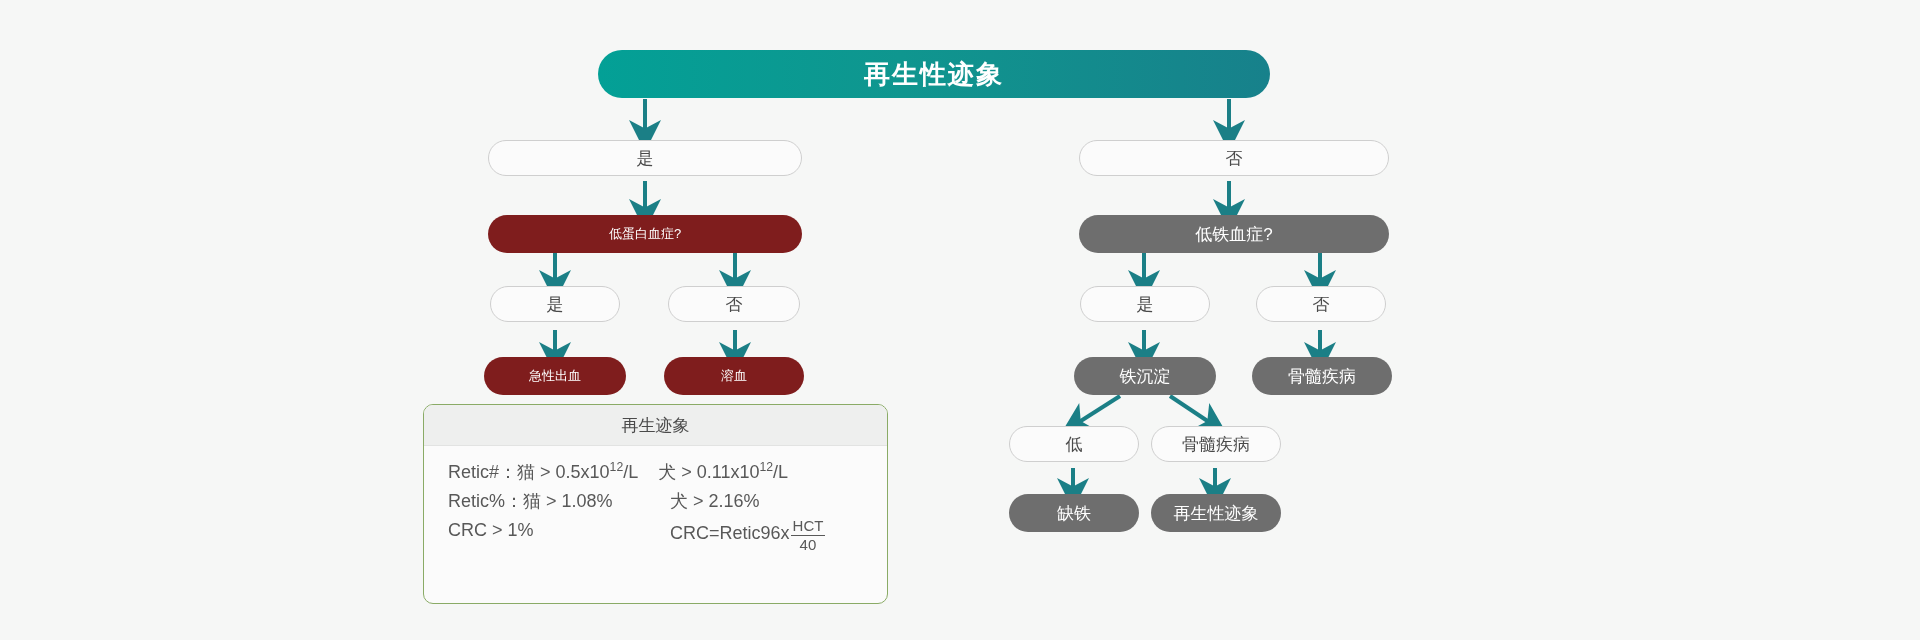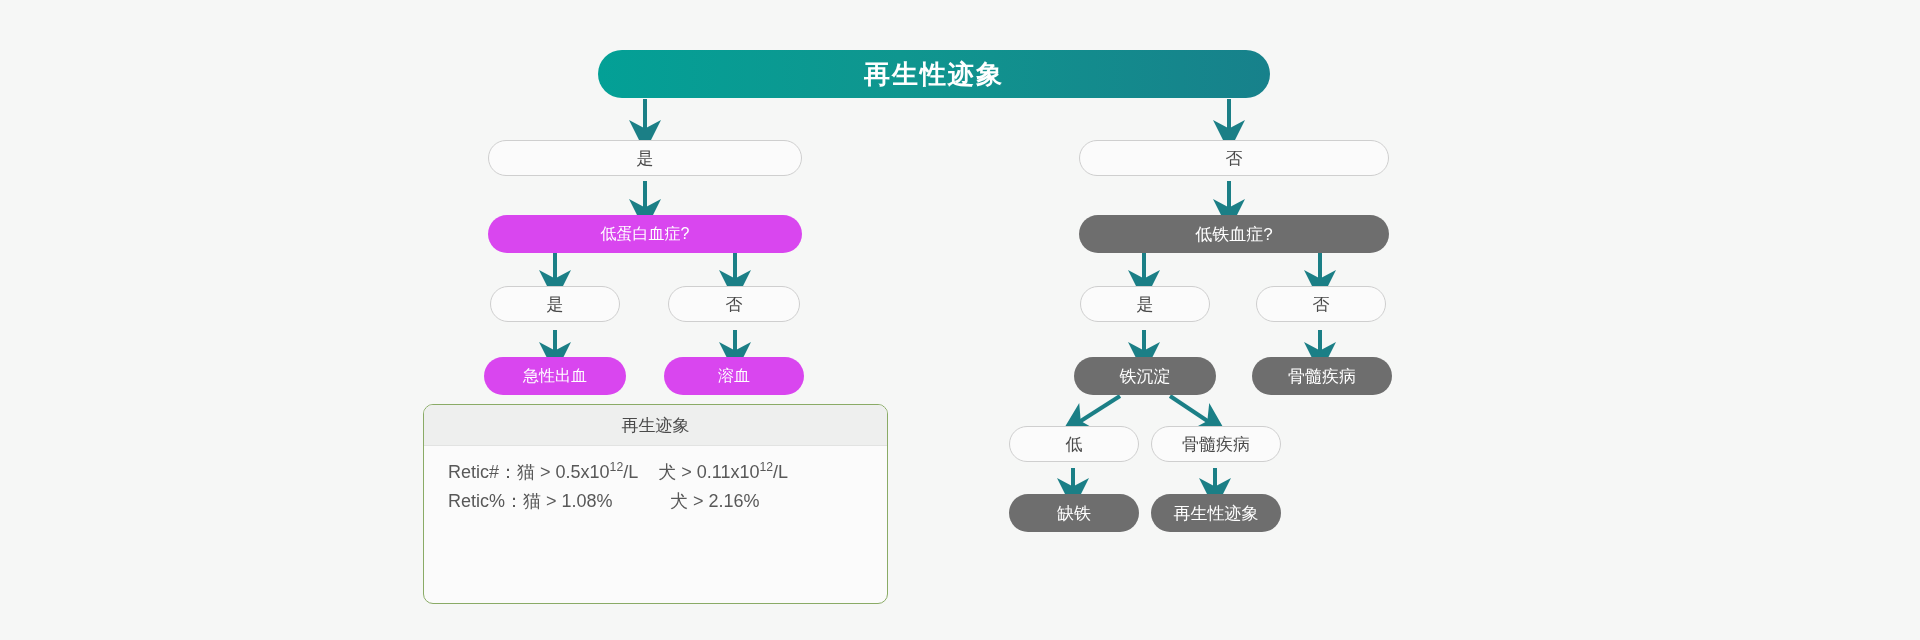--- a/index.html
+++ b/index.html
@@ -52,24 +52,24 @@
   .pill {
     background: #fbfbfb;
     border: 1.6px solid #cfcfcf;
     border-radius: 20px;
     color: #4a4a4a;
     font-size: 17px;
     height: 36px;
   }
   
   .green {
-    background: #d946ef;
+    background: #7f1d1d;
     color: #ffffff;
     border-radius: 20px;
-    font-size: 16px;
+    font-size: 13px;
     height: 38px;
   }
   
   .gray {
     background: #6e6e6e;
     color: #ffffff;
     border-radius: 20px;
     font-size: 17px;
     height: 38px;
   }
@@ -207,17 +207,24 @@
     <div class="infobox-header">再生迹象</div>
     <div class="infobox-body">
 
       <span class="info-line"><span>Retic#：猫 &gt; 0.5x10</span><sup class="exp">12</sup><span>/L</span>&nbsp;&nbsp;&nbsp;&nbsp;<span>犬 &gt; 0.11x10</span><sup class="exp">12</sup><span>/L</span></span>
 
       <div class="info-row">
         <div class="info-col-a">Retic%：猫 &gt; 1.08%</div>
         <div class="info-col-b">犬 &gt; 2.16%</div>
       </div>
 
+      <div class="info-row">
+        <div class="info-col-a">CRC &gt; 1%</div>
+        <div class="info-col-b"><span>CRC=Retic96x</span><span class="frac">
+              <span class="frac-num">HCT</span>
+              <span class="frac-den">40</span>
+            </span></div>
+      </div>
 
     </div>
   </div>
 
 </div>
 
 </body></html>

